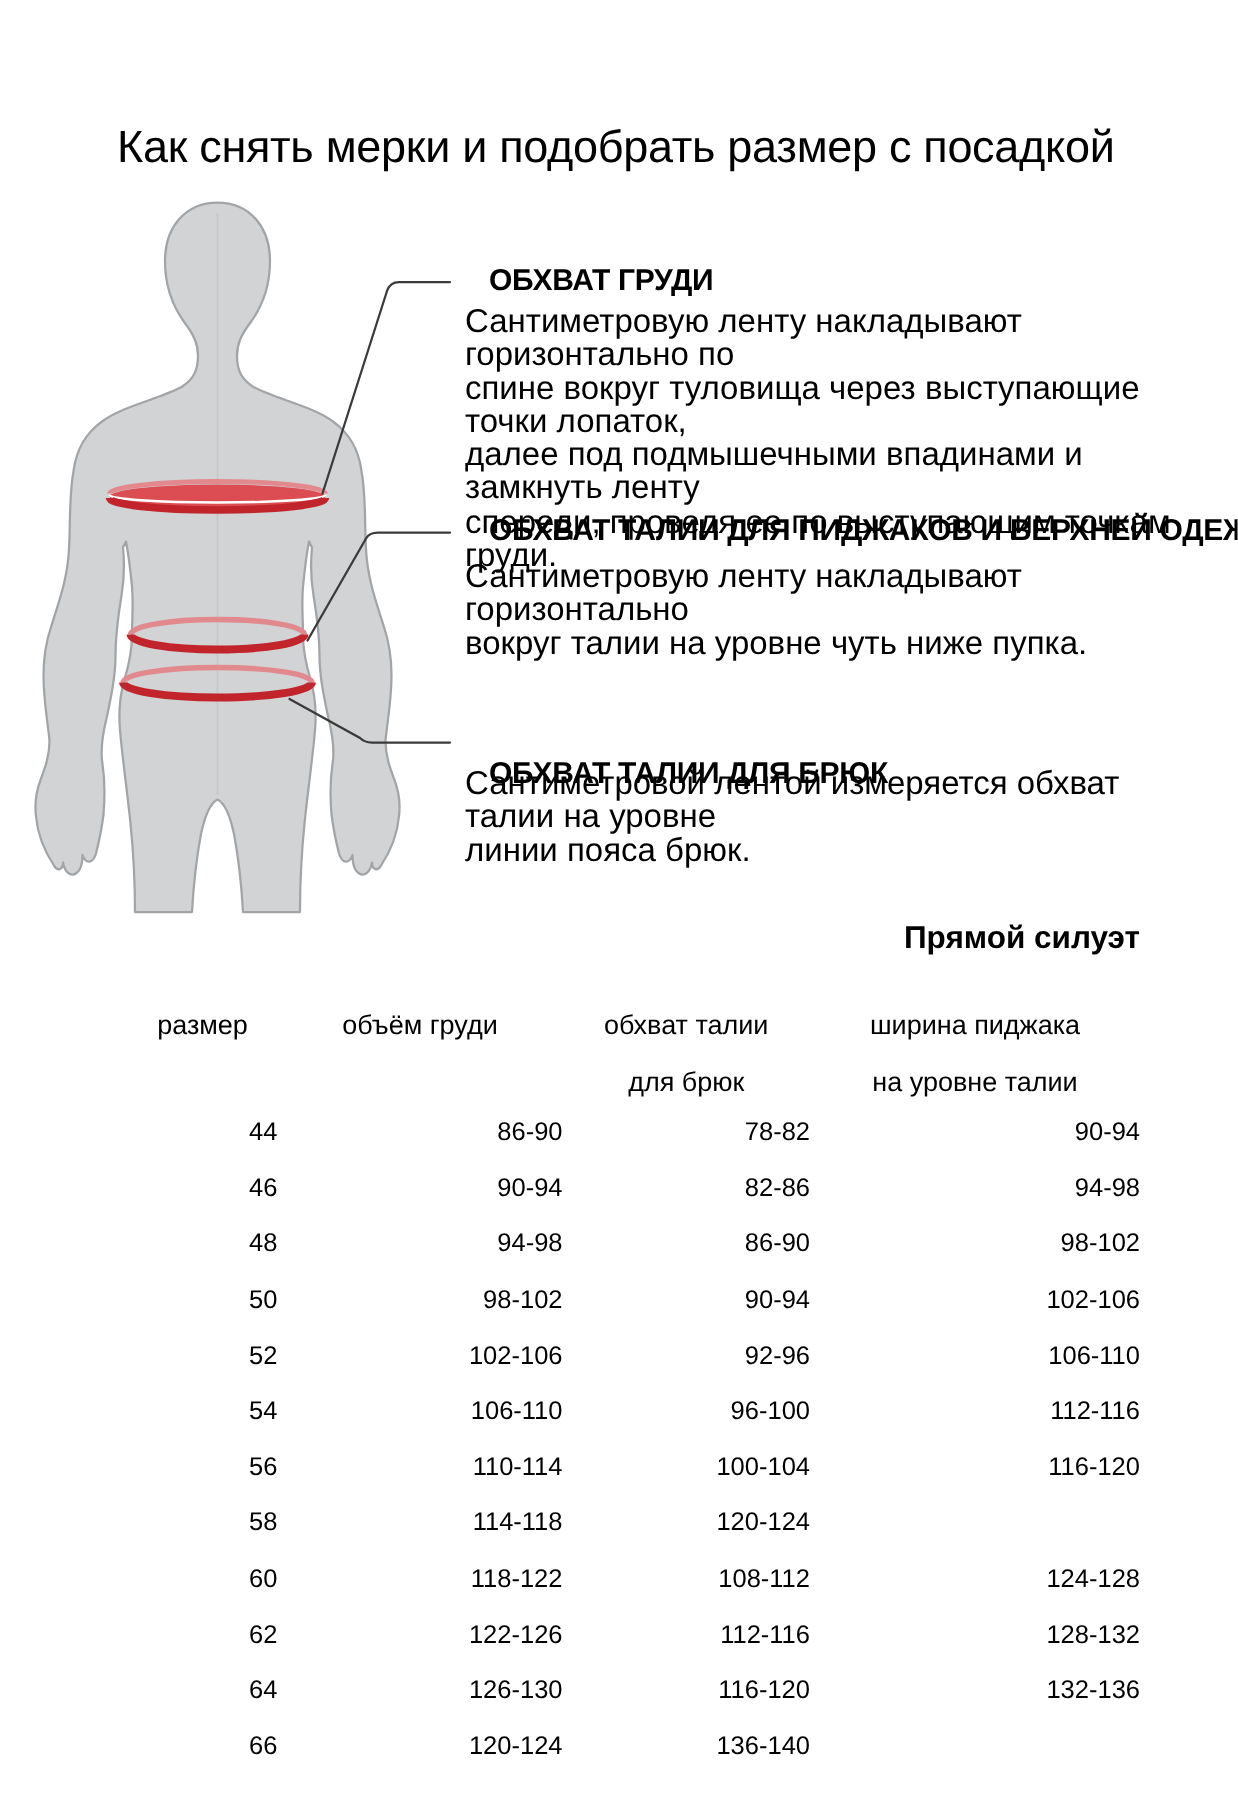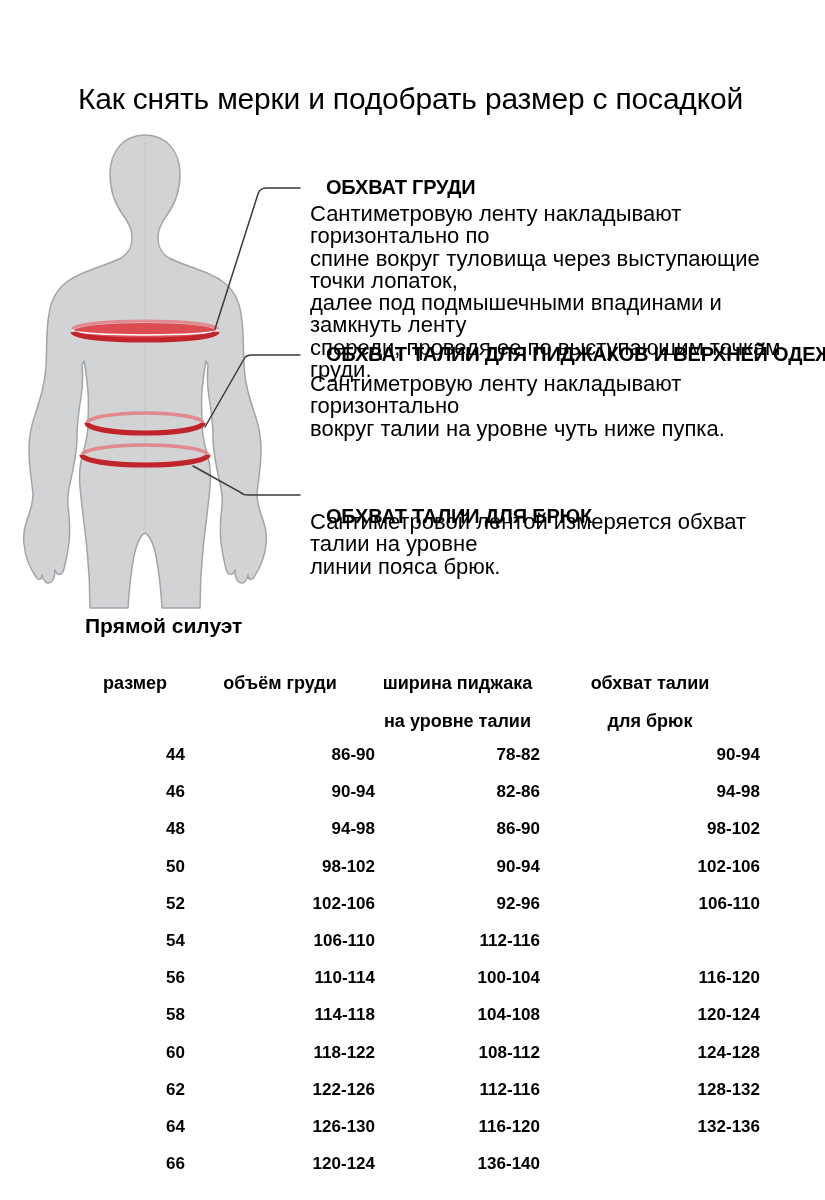--- a/index.html
+++ b/index.html
@@ -20,25 +20,25 @@
   .m-body{
     font-size:22px;line-height:22.3px;white-space:pre-line;width:480px;
   }
   .h1{left:310px;top:176px;}
   .b1{left:310px;top:203px;}
   .h2{left:310px;top:343px;}
   .b2{left:310px;top:373px;}
   .h3{left:310px;top:505px;}
   .b3{left:310px;top:511px;}
   .table-title{
-    left:85px;top:614px;width:675px;text-align:left;
+    left:85px;top:614px;width:675px;text-align:right;
     font-size:21px;font-weight:700;
   }
   .thead,.trow{
-    display:grid;grid-template-columns:100px 190px 165px 220px;font-weight:bold;
+    display:grid;grid-template-columns:100px 190px 165px 220px;
   }
   .thead{left:85px;top:664px;width:675px;}
   .thead .hcell{text-align:center;font-size:18px;line-height:38px;}
   .thead .hcell span{display:block;}
   .tbody{left:85px;top:736px;width:675px;}
   .trow{height:37.2px;}
   .tcell{
     text-align:right;font-size:17px;line-height:37.2px;
     font-variant-numeric:tabular-nums;
   }
@@ -129,26 +129,26 @@
 <div class="abs thead">
   <div class="hcell">
     <span>размер</span>
     <span></span>
   </div>
   <div class="hcell">
     <span>объём груди</span>
     <span></span>
   </div>
   <div class="hcell">
+    <span>обхват талии</span>
+    <span>для брюк</span>
+  </div>
+  <div class="hcell">
     <span>ширина пиджака</span>
     <span>на уровне талии</span>
-  </div>
-  <div class="hcell">
-    <span>обхват талии</span>
-    <span>для брюк</span>
   </div>
 </div>
 
 <div class="abs tbody">
     <div class="trow">
       <div class="tcell">44</div>
       <div class="tcell">86-90</div>
       <div class="tcell">78-82</div>
       <div class="tcell">90-94</div>
     </div>
@@ -172,32 +172,32 @@
     </div>
     <div class="trow">
       <div class="tcell">52</div>
       <div class="tcell">102-106</div>
       <div class="tcell">92-96</div>
       <div class="tcell">106-110</div>
     </div>
     <div class="trow">
       <div class="tcell">54</div>
       <div class="tcell">106-110</div>
+      <div class="tcell">96-100</div>
       <div class="tcell">112-116</div>
     </div>
     <div class="trow">
       <div class="tcell">56</div>
       <div class="tcell">110-114</div>
       <div class="tcell">100-104</div>
       <div class="tcell">116-120</div>
     </div>
     <div class="trow">
       <div class="tcell">58</div>
       <div class="tcell">114-118</div>
-      <div class="tcell">104-108</div>
       <div class="tcell">120-124</div>
     </div>
     <div class="trow">
       <div class="tcell">60</div>
       <div class="tcell">118-122</div>
       <div class="tcell">108-112</div>
       <div class="tcell">124-128</div>
     </div>
     <div class="trow">
       <div class="tcell">62</div>

